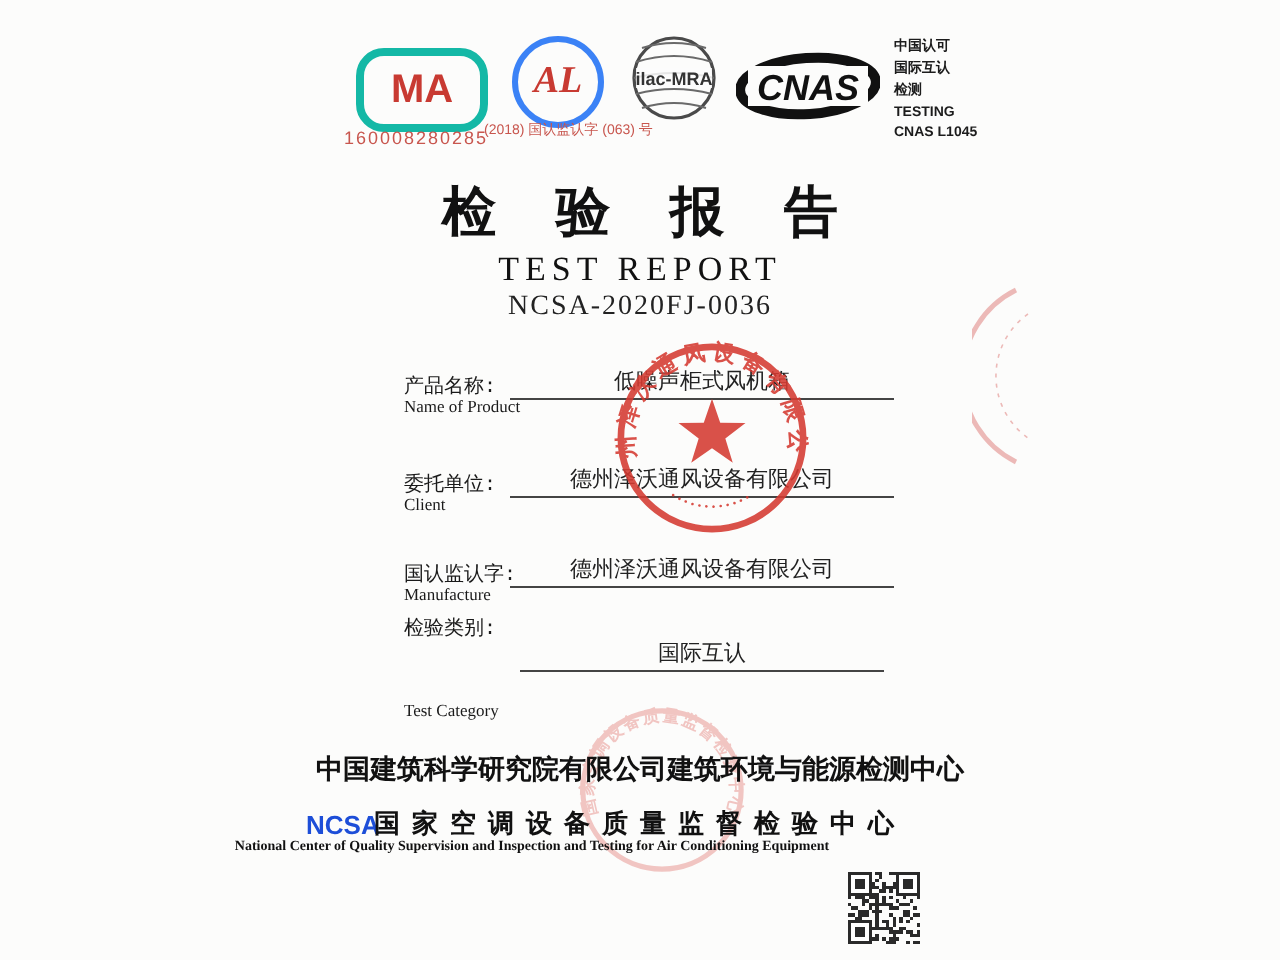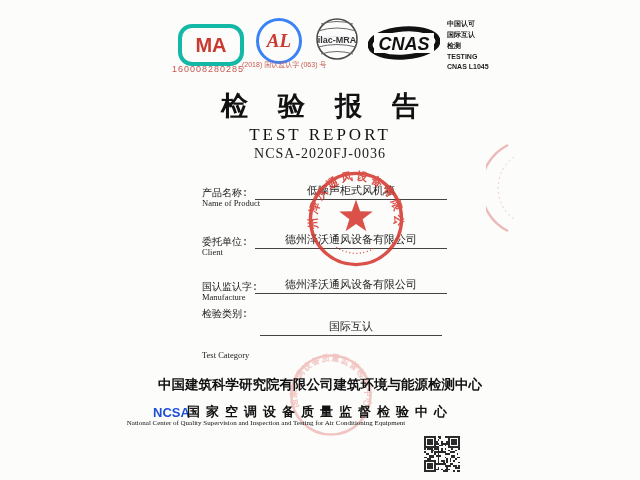--- a/index.html
+++ b/index.html
@@ -24,21 +24,21 @@
   .f-label-zh{font-size:10px;font-family:Liberation Mono, monospace;color:#1a1a1a;}
   .f-label-en{font-size:8.5px;color:#1a1a1a;}
   .f-line{border-bottom:1.2px solid #444;}
   .f-value{position:absolute;width:100%;text-align:center;bottom:1px;
            font-size:11px;font-family:Liberation Serif, serif;color:#222;}
   
   .org-zh{width:640px;text-align:center;font-family:"Liberation Sans",sans-serif;font-weight:bold;font-size:13.5px;color:#111;}
   .org-en{width:640px;text-align:center;font-weight:bold;font-size:8px;color:#111;}
   .center-zh{width:640px;text-align:center;font-family:"Liberation Sans",sans-serif;font-weight:bold;
              font-size:13px;letter-spacing:6px;color:#111;}
-  .center-en{width:532px;text-align:center;font-weight:normal;font-size:7px;color:#111;}
+  .center-en{width:532px;text-align:center;font-weight:bold;font-size:7px;color:#111;}
   .ncsa-mark{font-family:"Liberation Sans",sans-serif;font-weight:bold;font-size:13px;color:#1d4ed8;letter-spacing:0px;}
   
   .stamp-wrap{pointer-events:none;}
   #qr{width:36px;height:36px;}
 </style>
 </head>
 <body>
 
 <div class="page">
 

